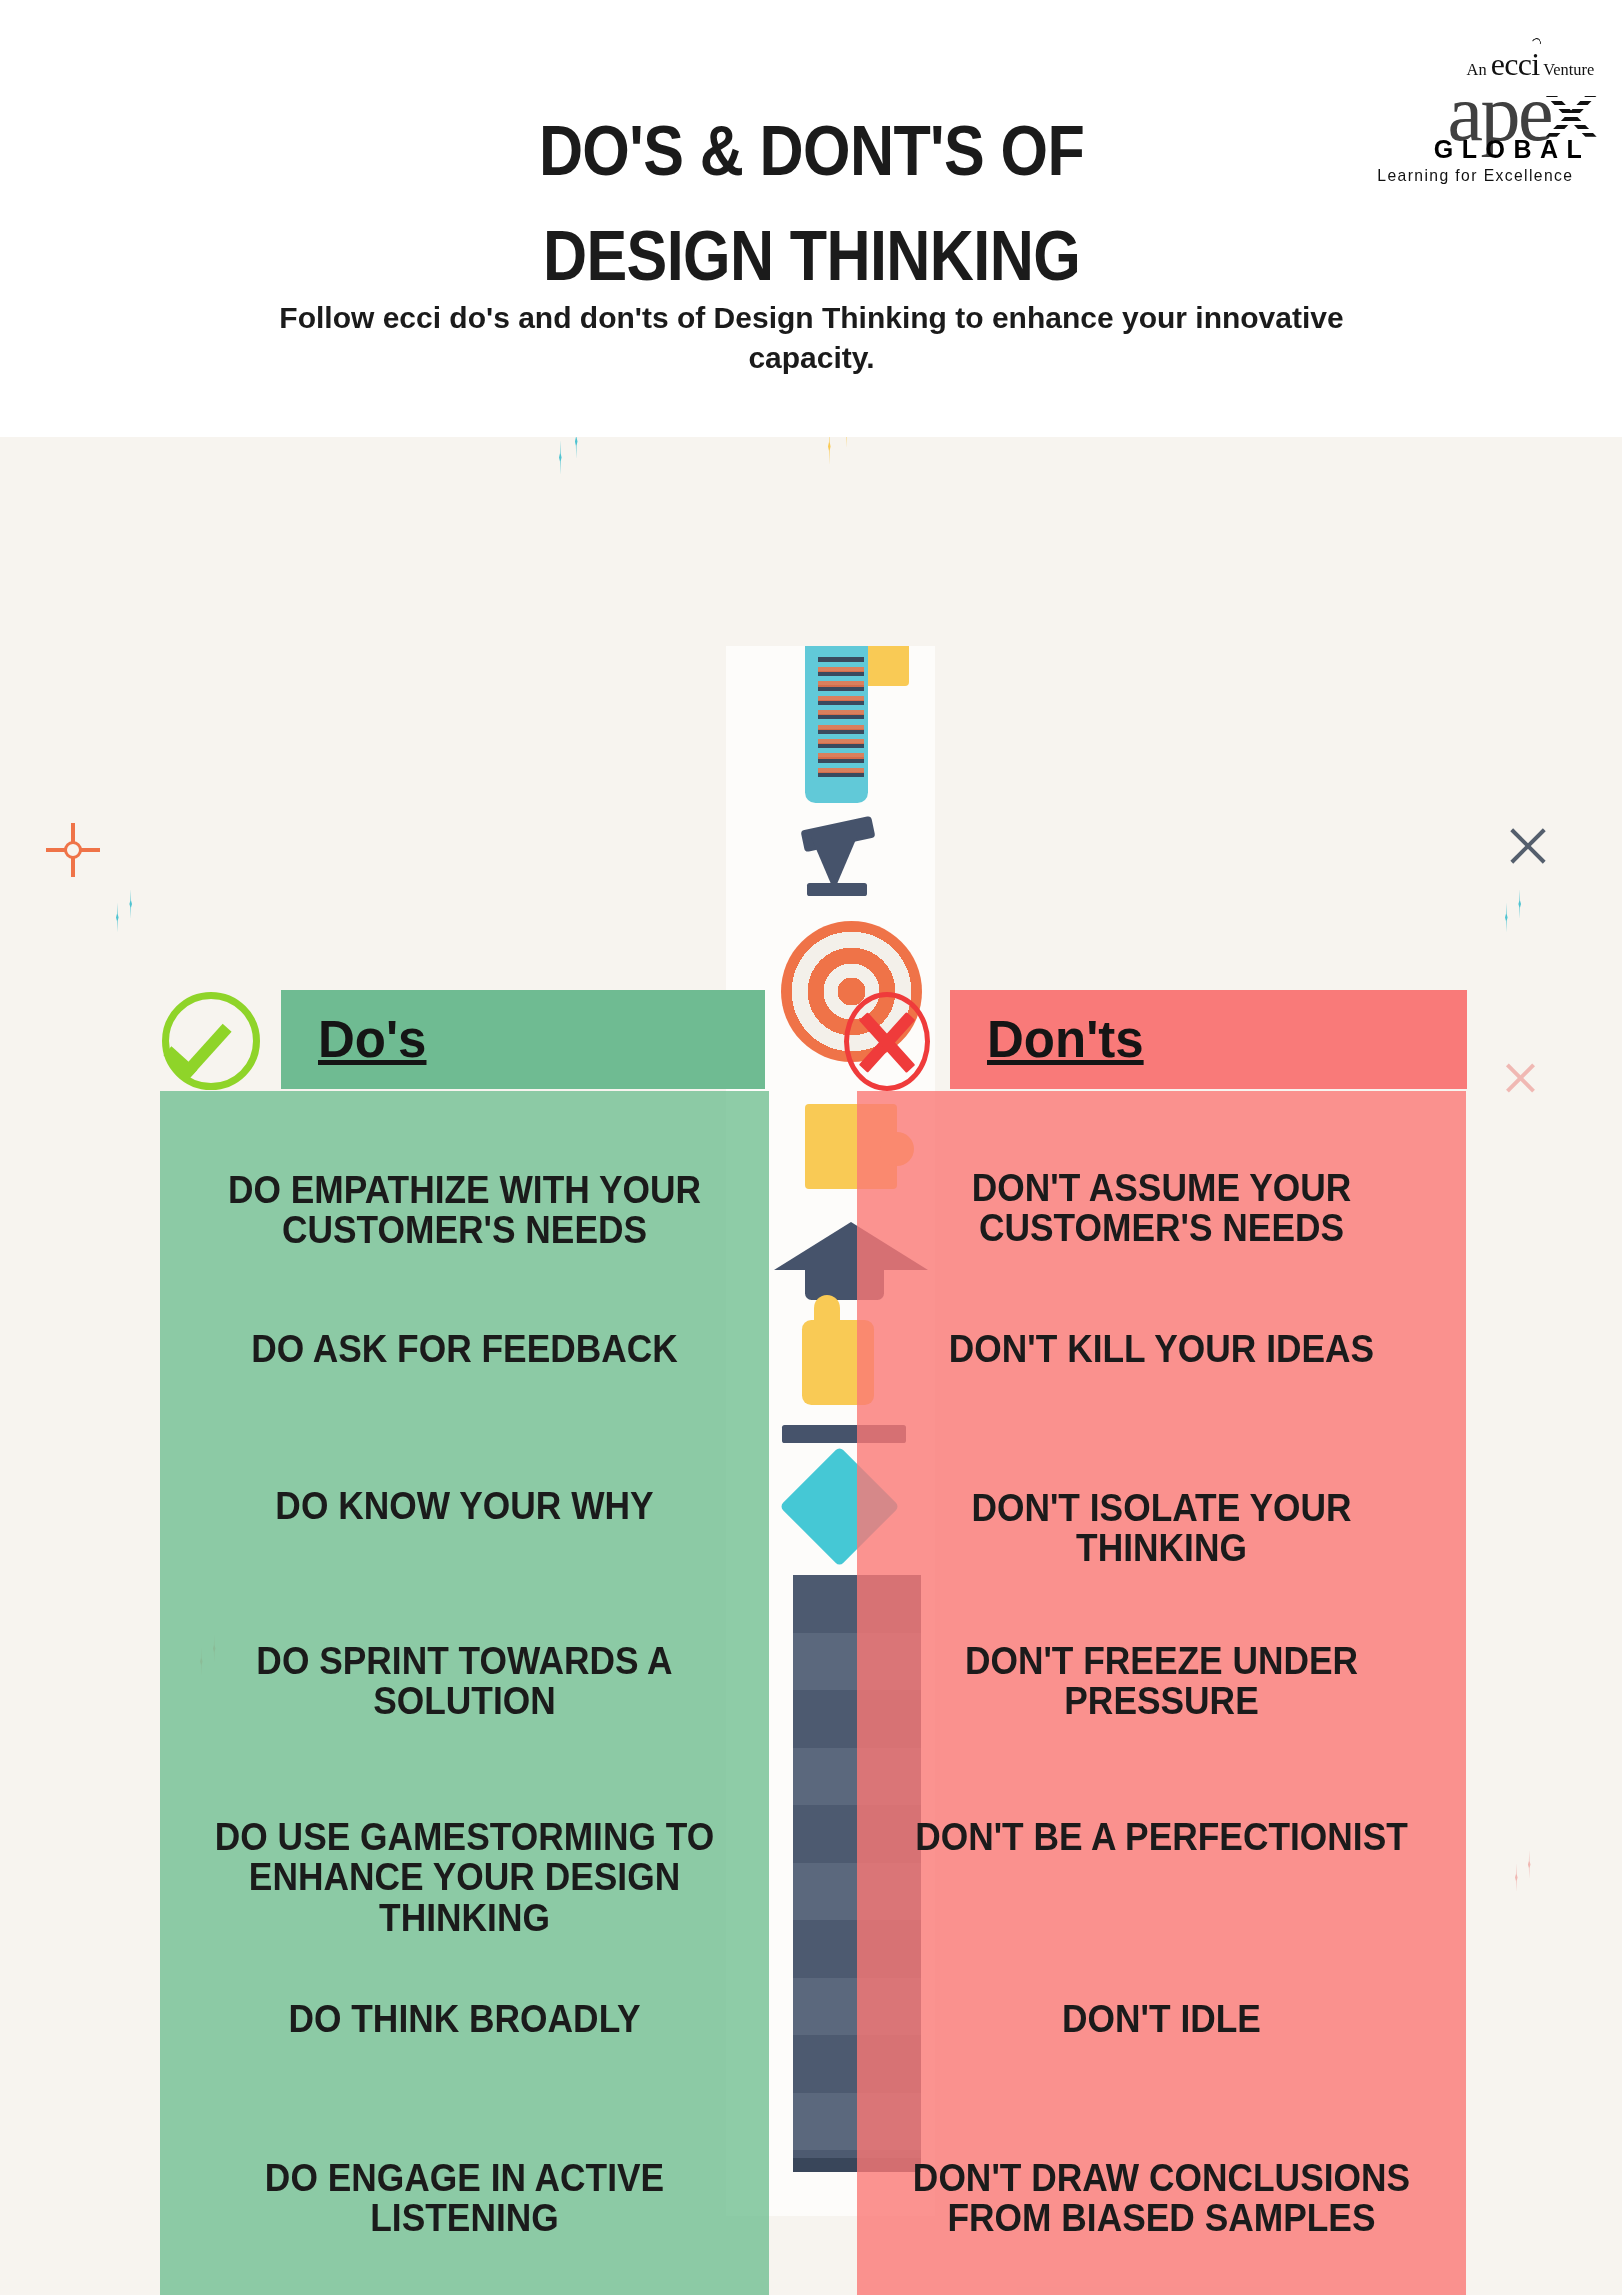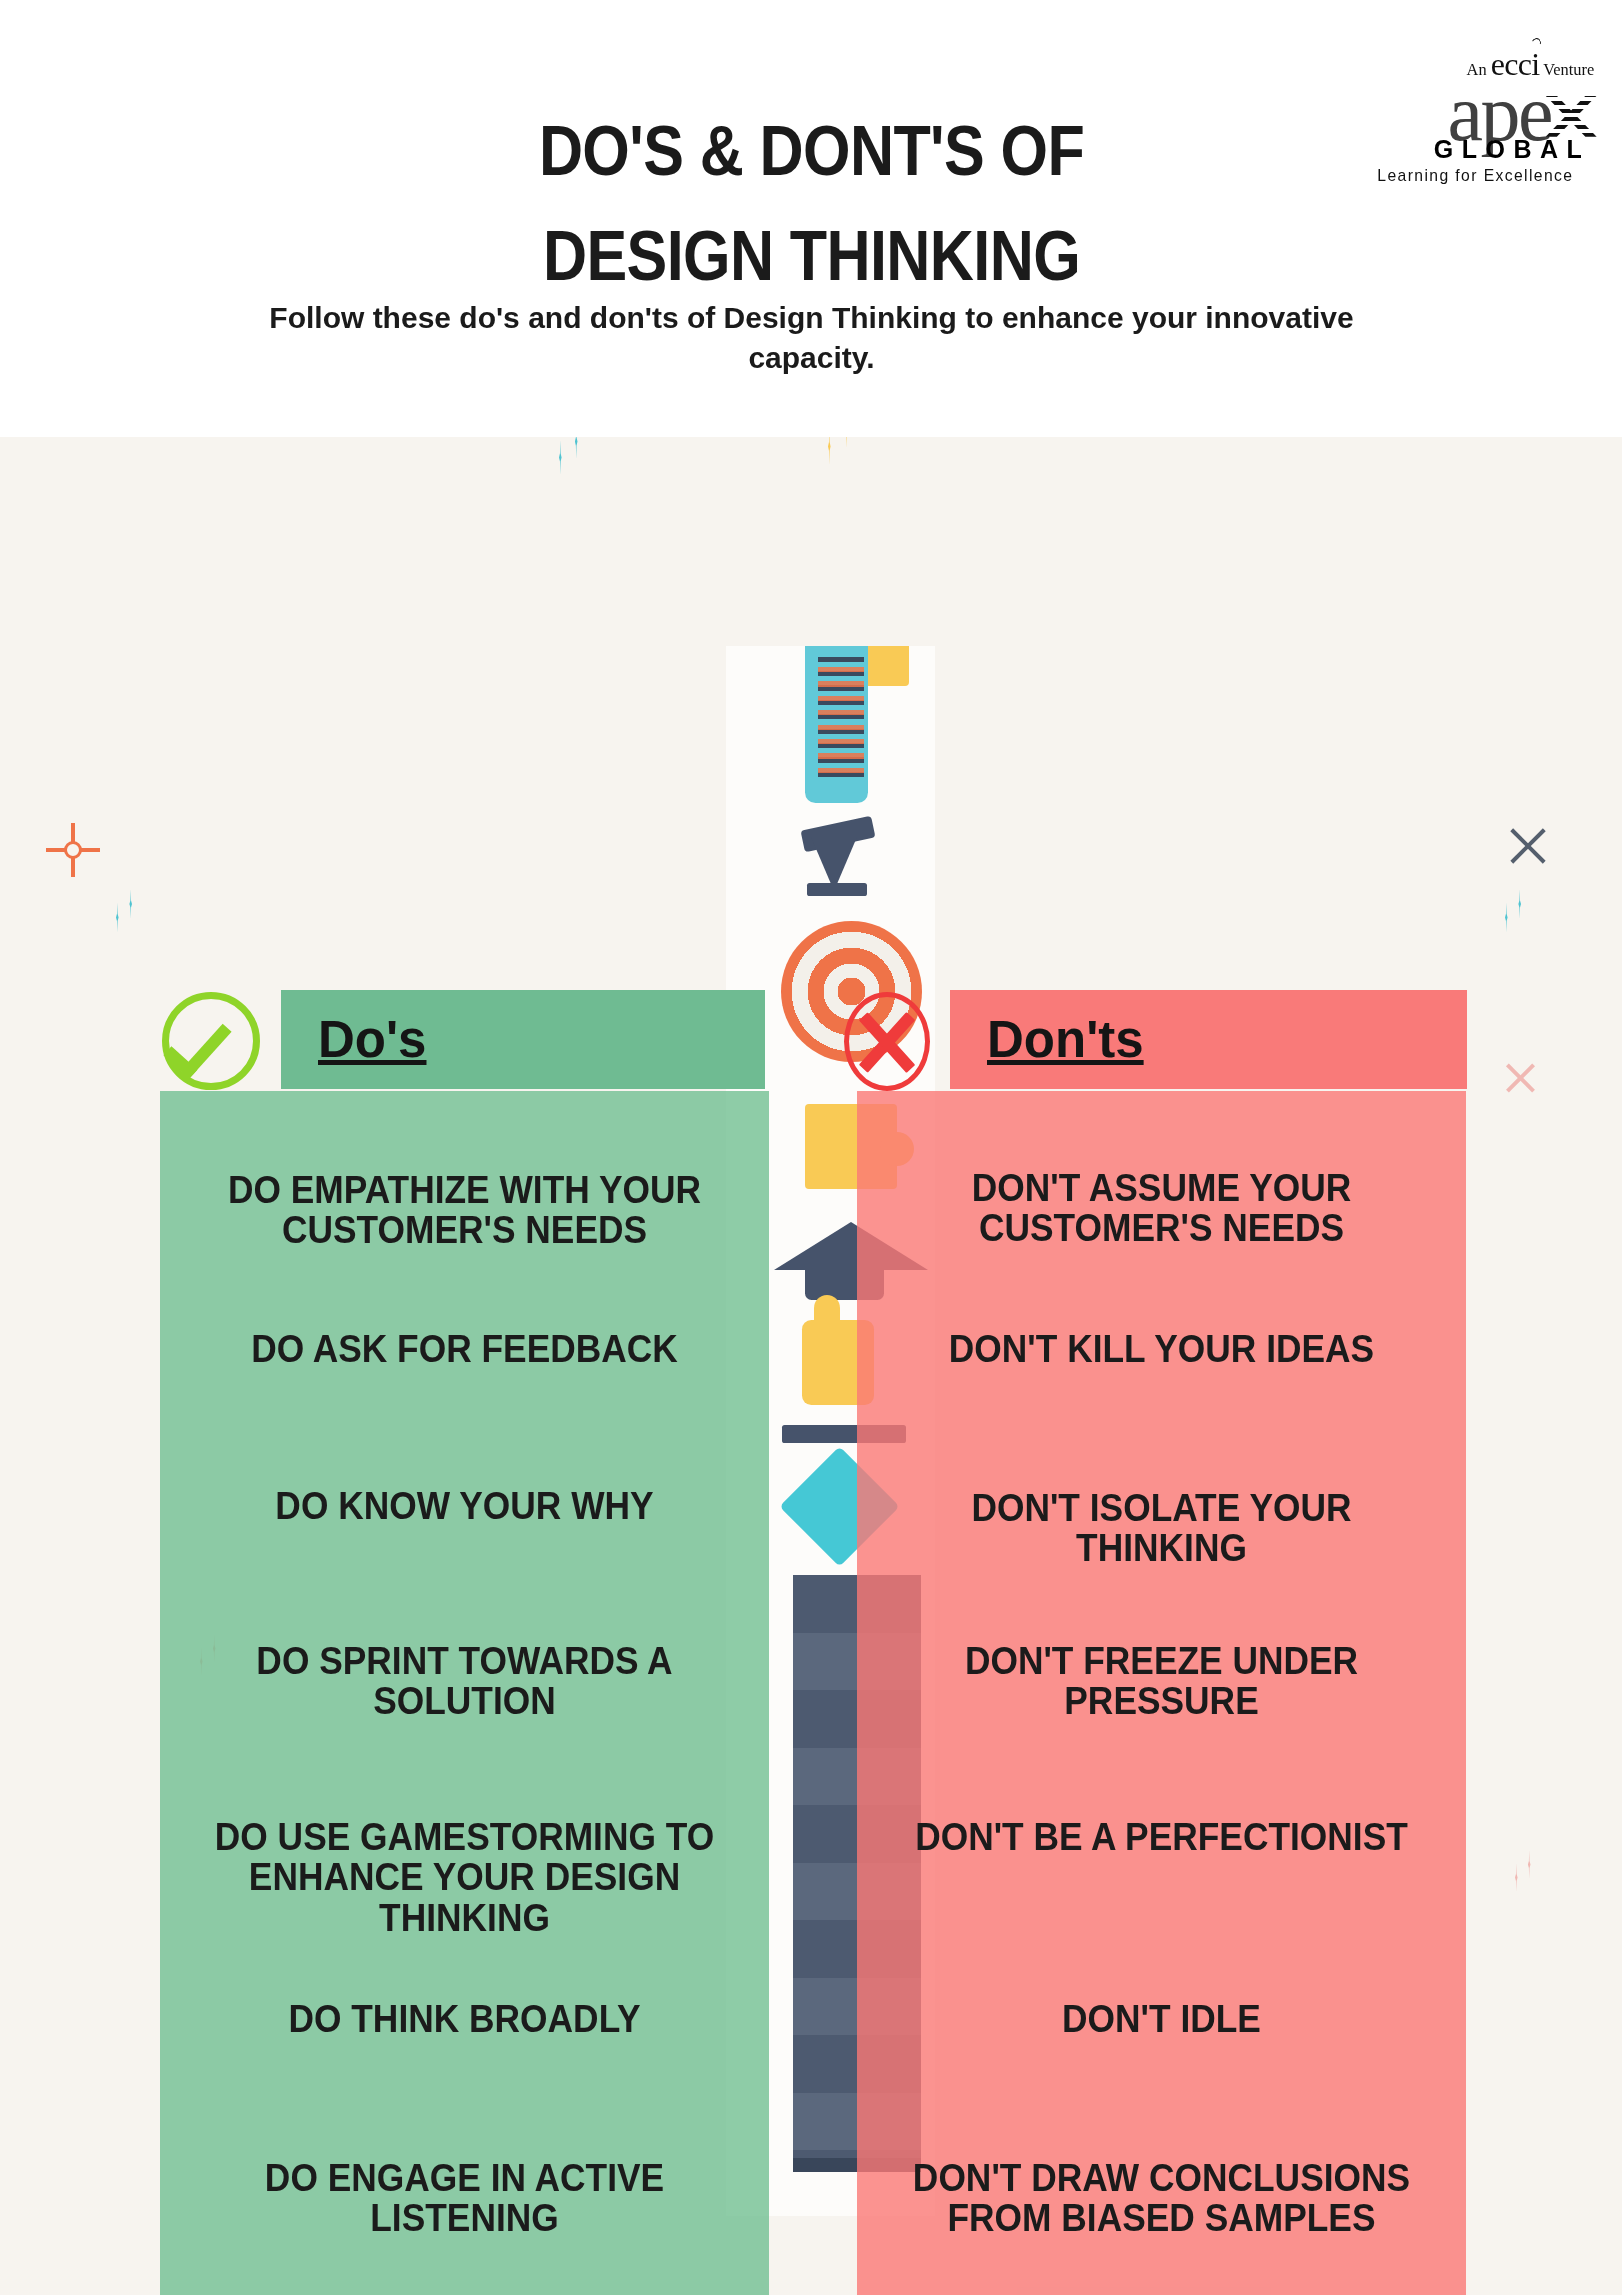--- a/index.html
+++ b/index.html
@@ -290,21 +290,21 @@
 
 <div id="page">
 
   <div id="header">
 
     <div id="title-block">
       <span class="title-line">DO'S &amp; DONT'S OF</span>
       <span class="title-line second">DESIGN THINKING</span>
     </div>
 
-    <div id="subtitle">Follow these do's and don'ts of Design Thinking to enhance your innovative capacity.</div>
+    <div id="subtitle">Follow ecci do's and don'ts of Design Thinking to enhance your innovative capacity.</div>
 
     <div id="logo">
       <div id="logo-tag">
         <span>An</span>
         <span class="ecci"><span>ecci</span><span class="ecci-dot"></span></span>
         <span>Venture</span>
       </div>
       <div id="logo-apex"><span>ape</span><span class="xmark"><i></i><i></i></span></div>
       <div id="logo-global">GLOBAL</div>
       <div id="logo-slogan">Learning for Excellence</div>

